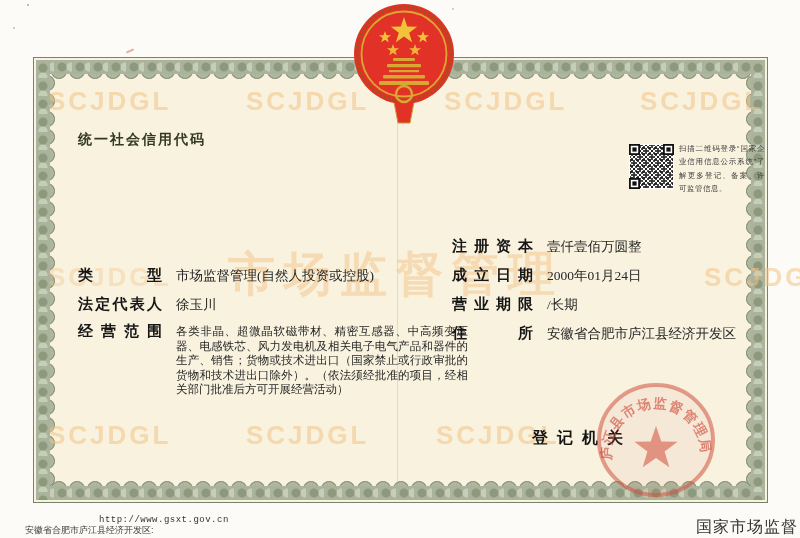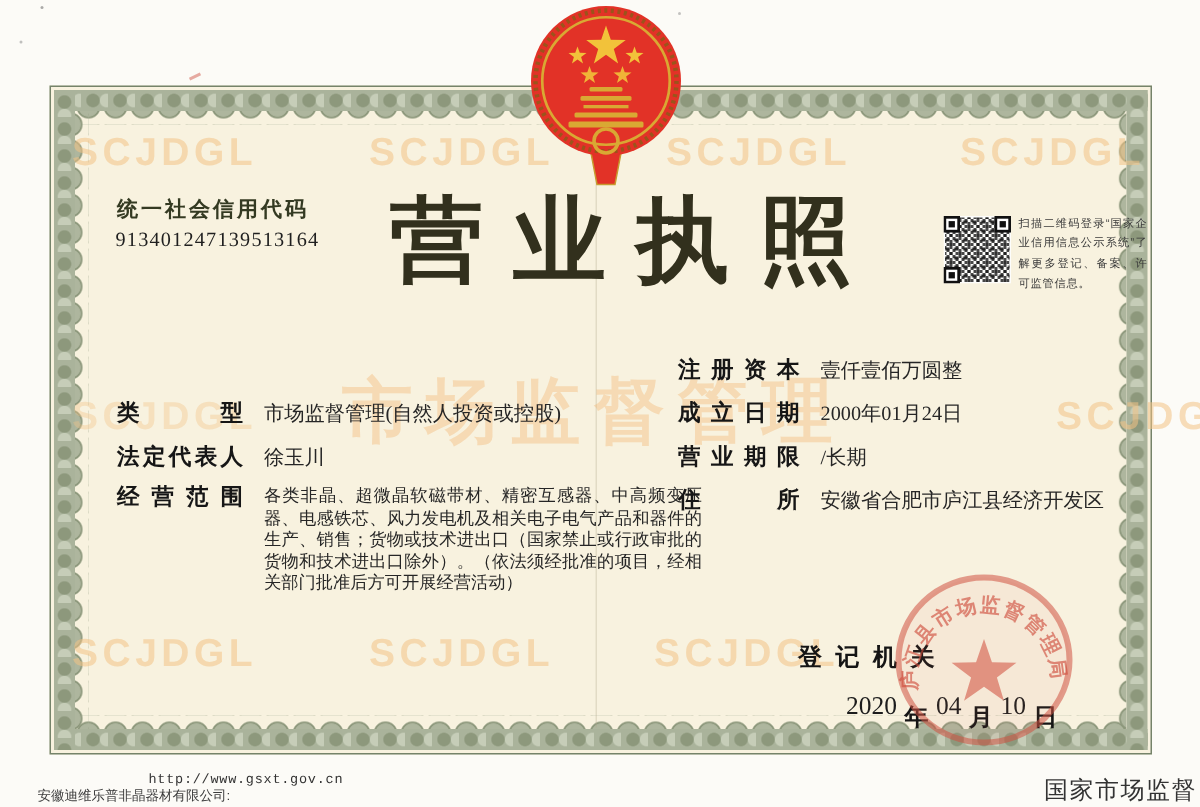--- a/index.html
+++ b/index.html
@@ -117,22 +117,20 @@
   <div class="wm w3">SCJDGL</div>
   <div class="wm w4">SCJDGL</div>
   <div class="wm w5">SCJDGL</div>
   <div class="wm w6">SCJDGL</div>
   <div class="wm w7">SCJDGL</div>
   <div class="wm w8">SCJDGL</div>
   <div class="wm w9">SCJDGL</div>
   <div class="wm-center">市场监督管理</div>
 
   <div class="credit-label">统一社会信用代码</div>
-  <div class="credit-code">913401247139513164</div>
-  <div class="title">营业执照</div>
 
   <svg class="qr" width="45" height="45" viewBox="0 0 45 45">
     <defs>
       <pattern id="qm1" width="4" height="4" patternUnits="userSpaceOnUse">
         <rect width="2" height="2" fill="#1a1a1a"></rect>
           <rect x="2" y="2" width="2" height="2" fill="#1a1a1a"></rect>
       </pattern>
       <pattern id="qm2" width="6" height="6" patternUnits="userSpaceOnUse">
         <rect x="1" y="3" width="3" height="2" fill="#1a1a1a"></rect>
           <rect x="4" width="2" height="2" fill="#1a1a1a"></rect>
@@ -172,23 +170,20 @@
     <span class="flabel flabel-r">成立日期</span><span class="fvalue">2000年01月24日</span>
   </div>
   <div class="frow rrow3">
     <span class="flabel flabel-r">营业期限</span><span class="fvalue">/长期</span>
   </div>
   <div class="frow rrow4">
     <span class="flabel flabel-r">住所</span><span class="fvalue">安徽省合肥市庐江县经济开发区</span>
   </div>
 
   <div class="registrar">登记机关</div>
-  <div class="dateline">
-    <span class="dnum">2020</span><span class="dunit">年</span><span class="dnum">04</span><span class="dunit">月</span><span class="dnum">10</span><span class="dunit">日</span>
-  </div>
 
   <svg class="seal" width="140" height="128" viewBox="0 0 140 128">
     <defs>
       <path id="sealArc" d="M 27 88 A 45 45 0 1 1 113 88" fill="none"></path>
     </defs>
     <ellipse cx="70" cy="62" rx="57" ry="55" fill="rgba(226,110,95,0.07)" stroke="rgba(208,82,66,0.55)" stroke-width="4"></ellipse>
     <text font-size="13.5" font-weight="bold" fill="rgba(205,72,56,0.62)" letter-spacing="1.5">
       <textPath href="#sealArc" startOffset="6">庐江县市场监督管理局</textPath>
     </text>
     <g fill="rgba(208,75,58,0.55)">
@@ -211,21 +206,21 @@
     <g fill="#d9a833">
       <rect x="44" y="56" width="22" height="3" rx="1"></rect>
       <rect x="38" y="62" width="34" height="3.2" rx="1"></rect>
       <rect x="40" y="68" width="30" height="2.2"></rect>
       <rect x="34" y="73" width="42" height="3.4" rx="1"></rect>
       <rect x="30" y="79" width="50" height="4" rx="1"></rect>
     </g>
     <circle cx="55" cy="92" r="8" fill="none" stroke="#d9a833" stroke-width="2.4"></circle>
   </svg>
 
-  <div class="site-label">安徽迪维乐普非晶器材有限公司:</div>
+  <div class="site-label">安徽省合肥市庐江县经济开发区:</div>
   <div class="site-url">http://www.gsxt.gov.cn</div>
   <div class="issuer">国家市场监督管理总局监制</div>
 
   <div class="speck sp1"></div>
   <div class="speck sp2"></div>
   <div class="speck sp3"></div>
   <div class="redmark"></div>
 </div>
 
 </body></html>

